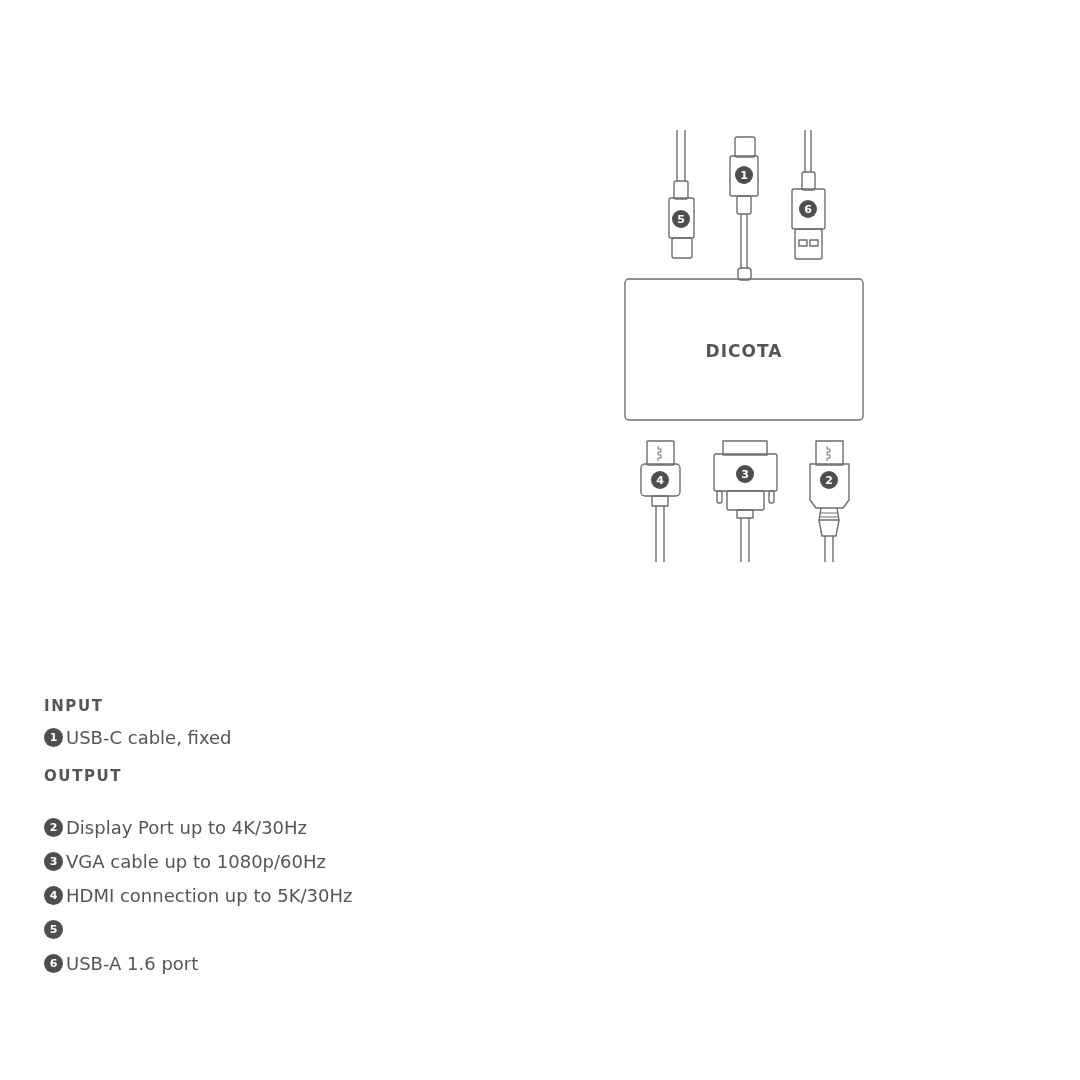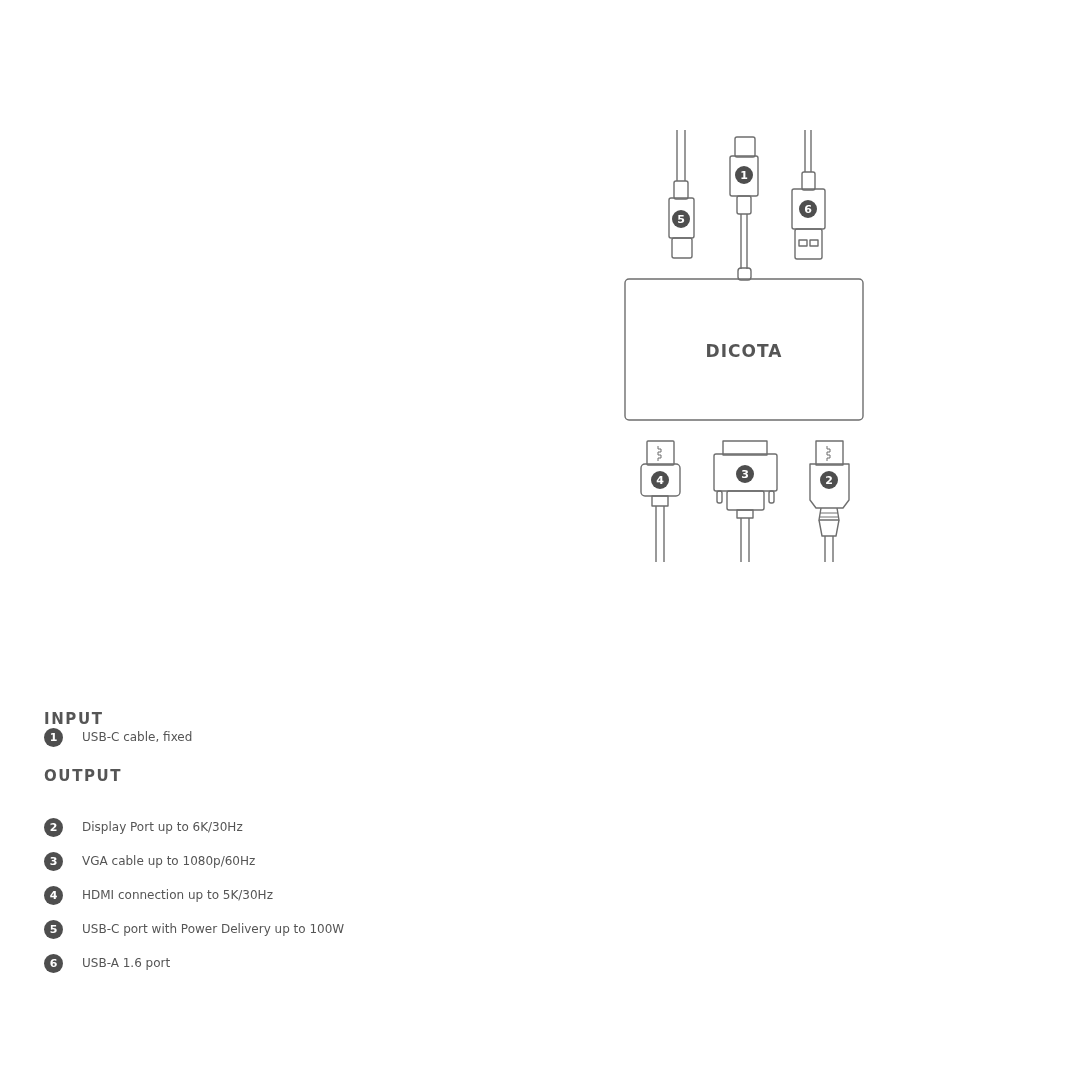--- a/index.html
+++ b/index.html
@@ -4,22 +4,22 @@
 <style>
   html, body { margin: 0; padding: 0; background: #ffffff; }
   body { width: 1080px; height: 1080px; position: relative; overflow: hidden;
          font-family: "DejaVu Sans", "Liberation Sans", sans-serif; color: #5a5a5a; }
   #diagram { position: absolute; left: 0; top: 0; width: 1080px; height: 1080px; }
   .legend { position: absolute; left: 44px; top: 693px; width: 500px; }
   .section-title { font-size: 15px; letter-spacing: 1.6px; font-weight: bold; color: #555555; margin: 0; height: 20px; line-height: 20px; }
   .item { display: flex; align-items: center; height: 20px; margin: 0; }
   .badge { width: 19px; height: 19px; border-radius: 50%; background: #4e4e4e; color: #fff;
            font-size: 11px; font-weight: bold; display: flex; align-items: center; justify-content: center; flex: none; }
-  .item-label { margin-left: 19px; font-size: 12px; color: #555555; white-space: nowrap; }
-  .sec-input-title { position: absolute; top: 16px; }
+  .item-label { margin-left: 3px; font-size: 18px; color: #555555; white-space: nowrap; }
+  .sec-input-title { position: absolute; top: 3px; }
   .sec-input-item { position: absolute; top: 34px; }
   .sec-output-title { position: absolute; top: 73px; }
   .out-item { position: absolute; }
 </style>
 </head>
 <body>
 
 <svg id="diagram" viewBox="0 0 1080 1080" xmlns="http://www.w3.org/2000/svg">
   <g fill="none" stroke="#6e6e6e" stroke-width="1.4" stroke-linejoin="round">
 
@@ -119,31 +119,30 @@
   <div class="section-title sec-input-title">INPUT</div>
   <div class="item sec-input-item">
     <span class="badge">1</span>
     <span class="item-label">USB-C cable, fixed</span>
   </div>
 
   <div class="section-title sec-output-title">OUTPUT</div>
 
   <div class="item out-item" style="top:124px">
     <span class="badge">2</span>
-    <span class="item-label">Display Port up to 6K/30Hz</span>
+    <span class="item-label">Display Port up to 4K/30Hz</span>
   </div>
   <div class="item out-item" style="top:158px">
     <span class="badge">3</span>
     <span class="item-label">VGA cable up to 1080p/60Hz</span>
   </div>
   <div class="item out-item" style="top:192px">
     <span class="badge">4</span>
     <span class="item-label">HDMI connection up to 5K/30Hz</span>
   </div>
   <div class="item out-item" style="top:226px">
     <span class="badge">5</span>
-    <span class="item-label">USB-C port with Power Delivery up to 100W</span>
   </div>
   <div class="item out-item" style="top:260px">
     <span class="badge">6</span>
     <span class="item-label">USB-A 1.6 port</span>
   </div>
 </div>
 
 </body></html>

